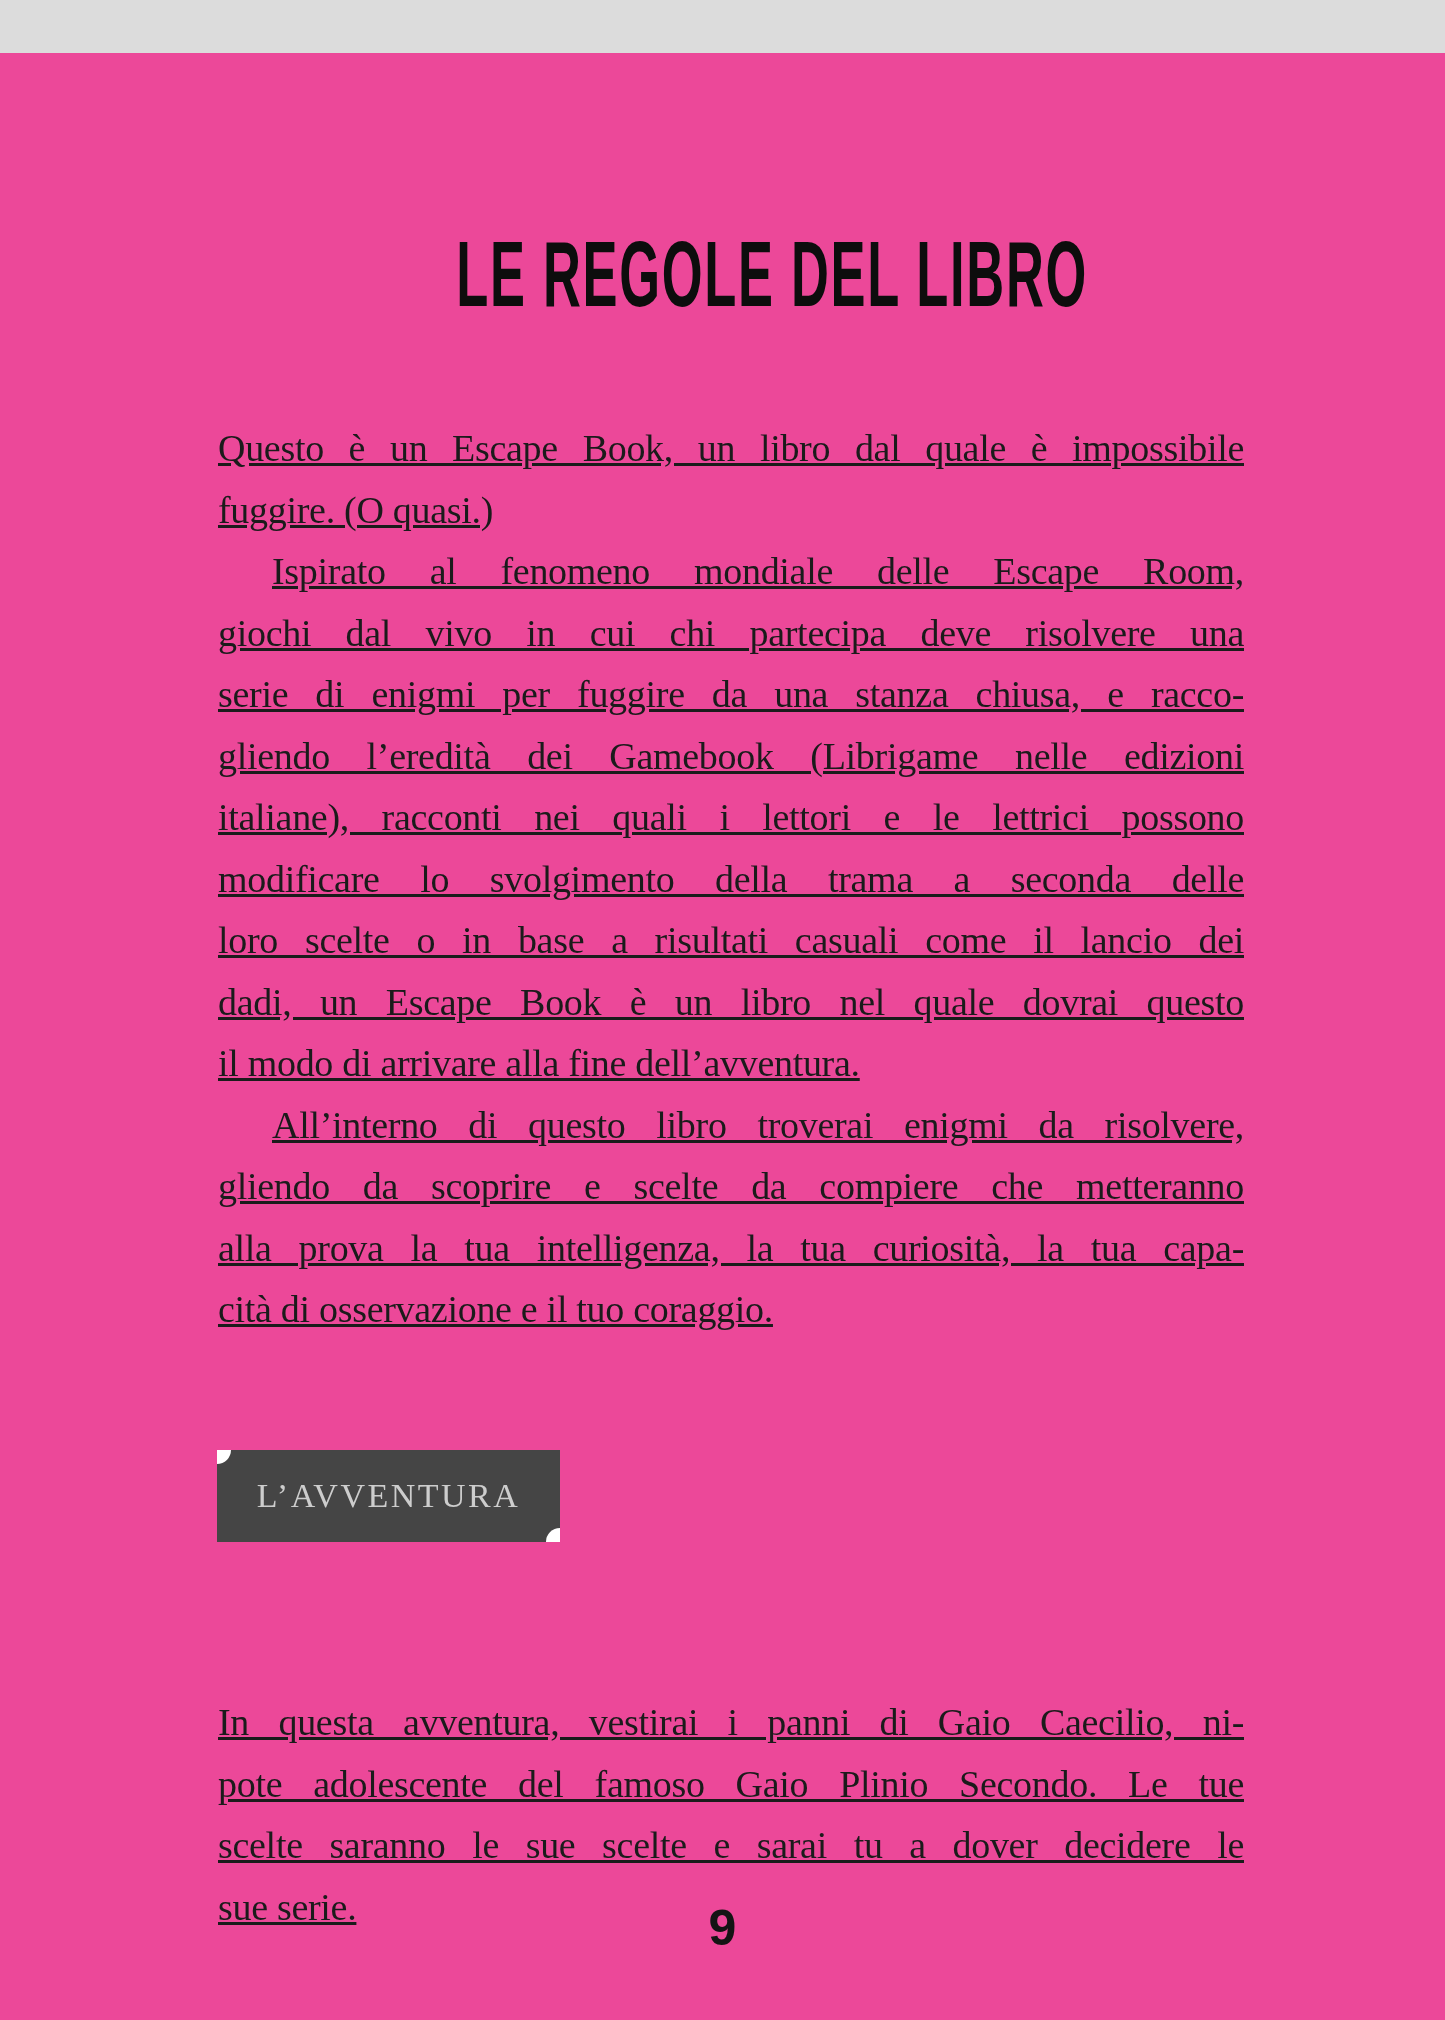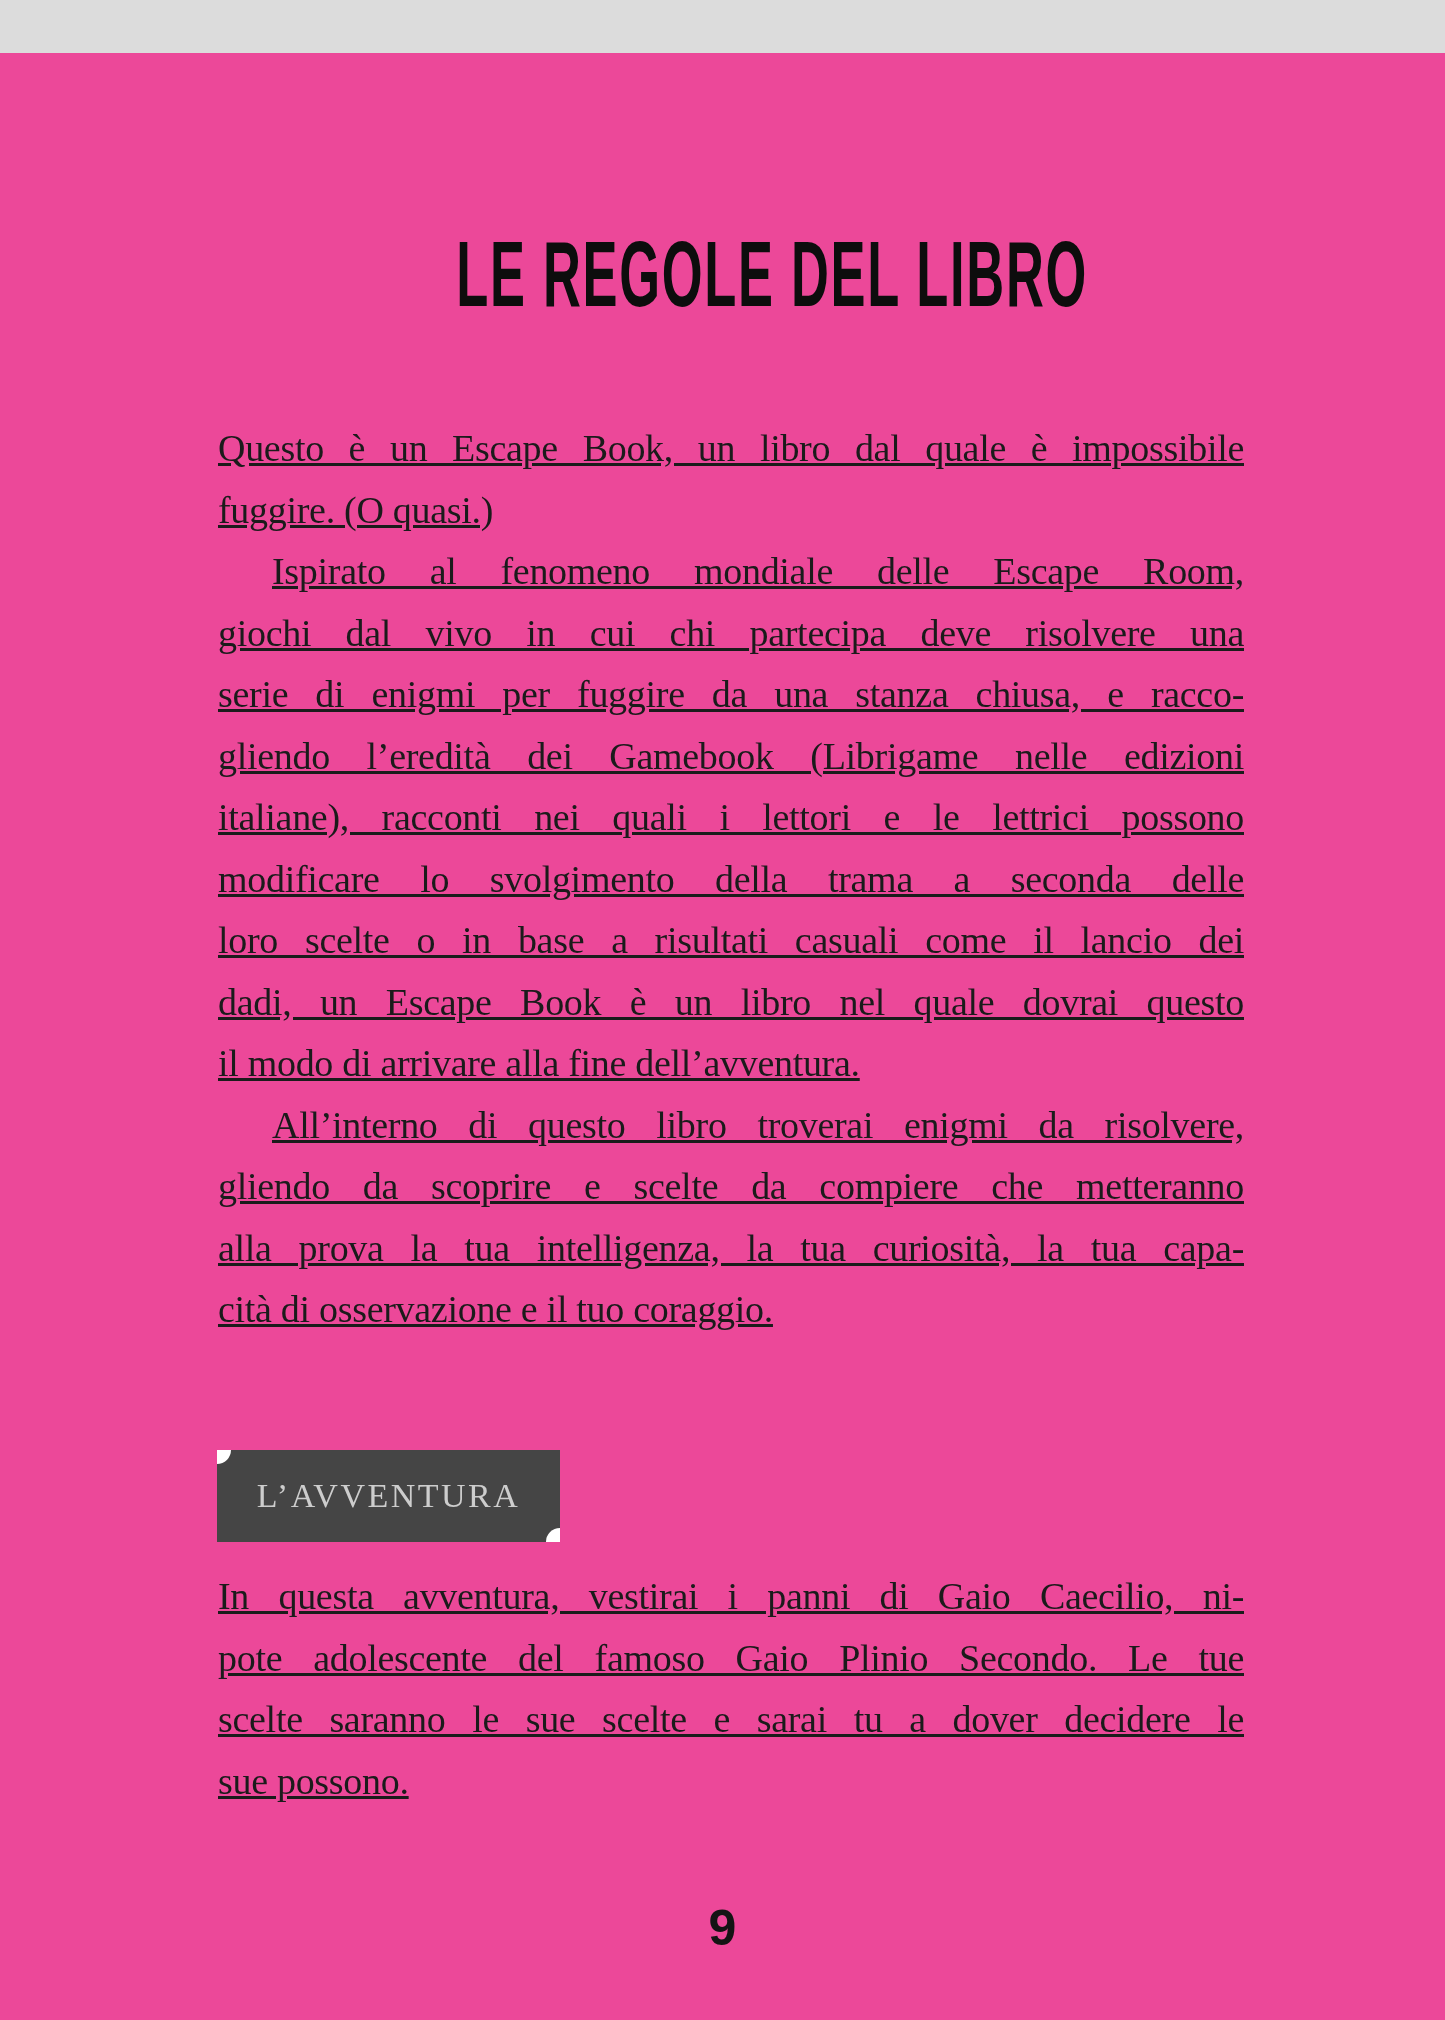--- a/index.html
+++ b/index.html
@@ -37,21 +37,21 @@
 
   
   .text-block{
     position:absolute;left:218px;width:1026px;
     font-size:38px;line-height:61.5px;
     letter-spacing:-0.3px;
     color:#1b1b1b;
     text-decoration:underline;
   }
   .text-block-1{top:418px;}
-  .text-block-2{top:1566px;}
+  .text-block-2{top:1692px;}
   p.para{margin:0;padding:0;}
   .line{display:block;text-align:justify;}
   .line-just{text-align-last:justify;}
   .line-indent{padding-left:54px;}
 
   
   .adventure-badge{
     position:absolute;left:217px;top:1450px;width:343px;height:92px;
     background:#454545;
     display:flex;align-items:center;justify-content:center;
@@ -119,19 +119,19 @@
 
   <div class="adventure-badge">
     <span class="badge-label">L’AVVENTURA</span>
   </div>
 
   <div class="text-block text-block-2">
       <p class="para">
         <span class="line line-just">In questa avventura, vestirai i panni di Gaio Caecilio, ni-</span>
         <span class="line line-just">pote adolescente del famoso Gaio Plinio Secondo. Le tue</span>
         <span class="line line-just">scelte saranno le sue scelte e sarai tu a dover decidere le</span>
-        <span class="line line-last">sue possono.</span>
+        <span class="line line-last">sue serie.</span>
       </p>
     </div>
 
   <div class="page-number">9</div>
 
 </div>
 
 </body></html>

